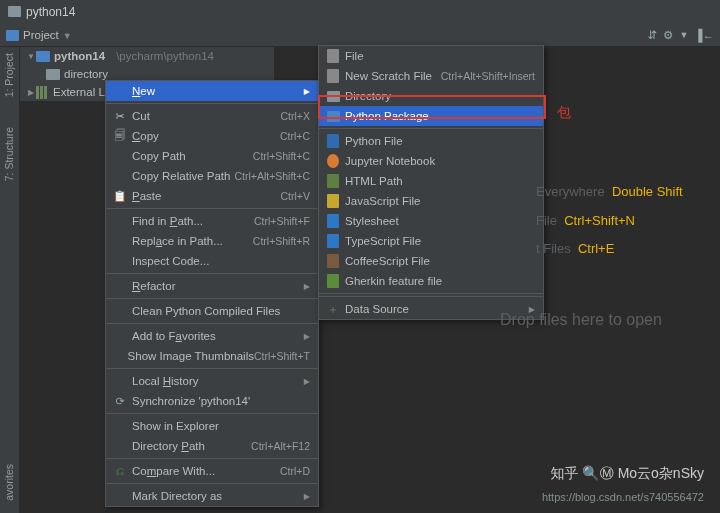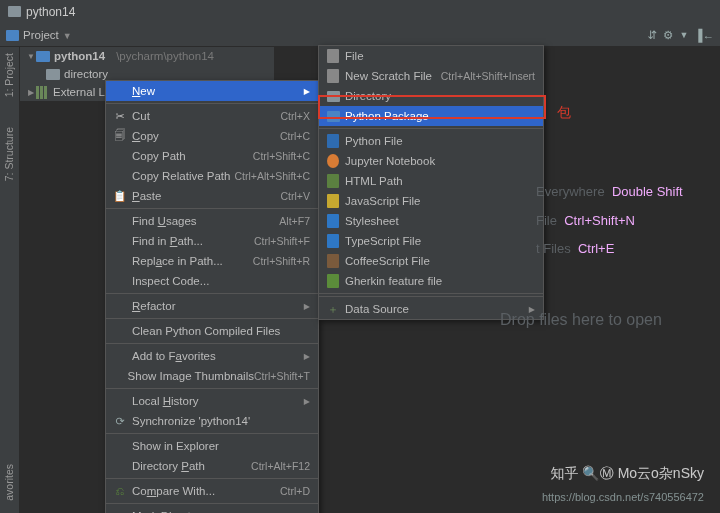--- a/index.html
+++ b/index.html
@@ -43,21 +43,21 @@
 .file-icon.jup { background: #d87c35; border-radius: 50%; }
 .file-icon.html { background: #5b8040; }
 .file-icon.css { background: #2e77c4; }
 .file-icon.js { background: #c6a830; }
 .file-icon.ts { background: #2e77c4; }
 .file-icon.coffee { background: #7a5a3c; }
 .file-icon.gherkin { background: #5b8c3a; }
 .highlight-box { position: absolute; border: 2px solid #d93a2b; left: 318px; top: 95px; width: 228px; height: 24px; pointer-events: none; }
 .anno { position: absolute; left: 557px; top: 104px; color: #d93a2b; font-size: 14px; }
 .hints { position: absolute; left: 536px; top: 178px; color: #5a5f63; font-size: 13px; line-height: 2.2; }
-.hints .key { color: #f0abfc; }
+.hints .key { color: #eab308; }
 .drop { position: absolute; left: 500px; top: 311px; color: #5a5f63; font-size: 16px; }
 .watermark { position: absolute; right: 16px; bottom: 30px; color: #e5e5e5; font-size: 14px; opacity: .85; display: flex; align-items: center; gap: 4px; }
 .url { position: absolute; right: 16px; bottom: 10px; color: #9aa; font-size: 11px; opacity: .8; }
 .sync-icon { color: #9aa; }
 .compare-icon { color: #5b8c3a; }
 </style>
 </head>
 <body>
 
 <div class="titlebar">
@@ -141,25 +141,20 @@
       <span class="shortcut">Ctrl+Alt+Shift+C</span>
     </div>
   <div class="ctx-item">
       <span class="icon-slot">📋</span>
       <span class="label"><span class="u">P</span>aste</span>
       <span class="shortcut">Ctrl+V</span>
     </div>
   <div class="ctx-sep"></div>
   <div class="ctx-item">
       <span class="icon-slot"></span>
-      <span class="label">Find <span class="u">U</span>sages</span>
-      <span class="shortcut">Alt+F7</span>
-    </div>
-  <div class="ctx-item">
-      <span class="icon-slot"></span>
       <span class="label">Find in <span class="u">P</span>ath...</span>
       <span class="shortcut">Ctrl+Shift+F</span>
     </div>
   <div class="ctx-item">
       <span class="icon-slot"></span>
       <span class="label">Repl<span class="u">a</span>ce in Path...</span>
       <span class="shortcut">Ctrl+Shift+R</span>
     </div>
   <div class="ctx-item">
       <span class="icon-slot"></span>

